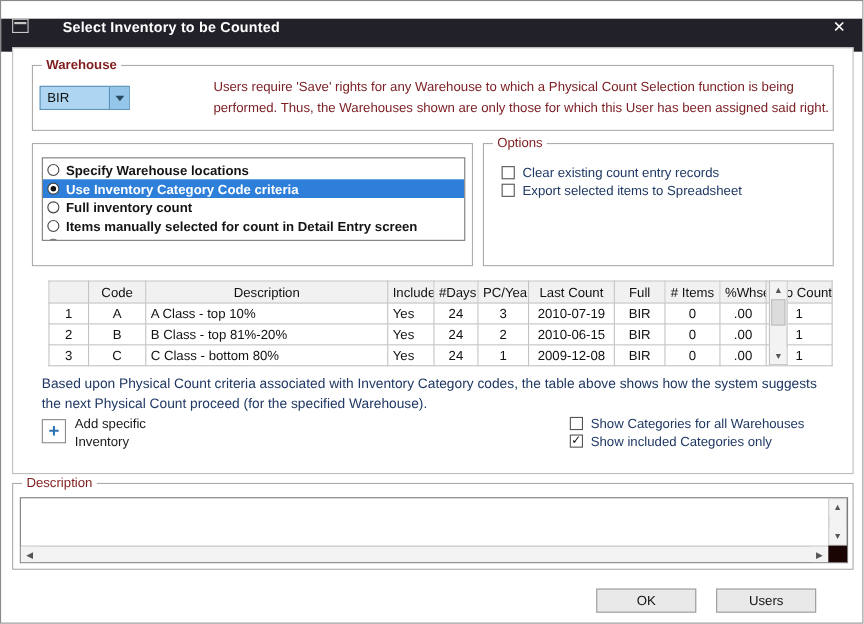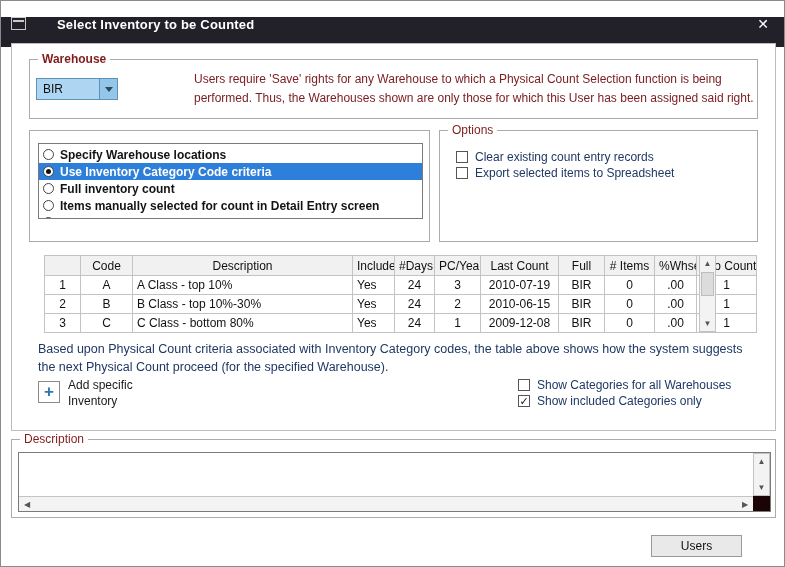--- a/index.html
+++ b/index.html
@@ -180,21 +180,21 @@
             <td class="al-c">3</td>
             <td class="al-c">2010-07-19</td>
             <td class="al-c">BIR</td>
             <td class="al-r">0</td>
             <td class="al-r">.00</td>
             <td class="al-r">1</td>
           </tr>
           <tr>
             <td class="rownum">2</td>
             <td class="al-c">B</td>
-            <td class="al-l">B Class - top 10%-30%</td>
+            <td class="al-l">B Class - top 81%-20%</td>
             <td class="al-l">Yes</td>
             <td class="al-r">24</td>
             <td class="al-c">2</td>
             <td class="al-c">2010-06-15</td>
             <td class="al-c">BIR</td>
             <td class="al-r">0</td>
             <td class="al-r">.00</td>
             <td class="al-r">1</td>
           </tr>
           <tr>
@@ -244,15 +244,16 @@
         <div class="scroll-btn down">▼</div>
       </div>
       <div class="h-scrollbar">
         <div class="scroll-btn">◀</div>
         <div class="scroll-btn">▶</div>
       </div>
       <div class="corner"></div>
     </div>
   </div>
 
+  <button class="btn ok">OK</button>
   <button class="btn cancel">Users</button>
 
 </div>
 
 </body></html>

